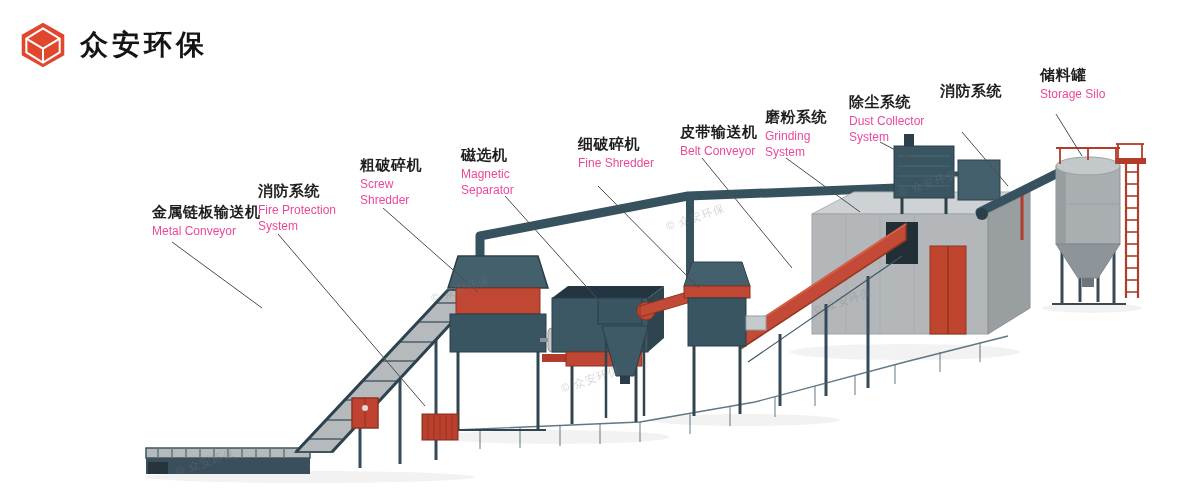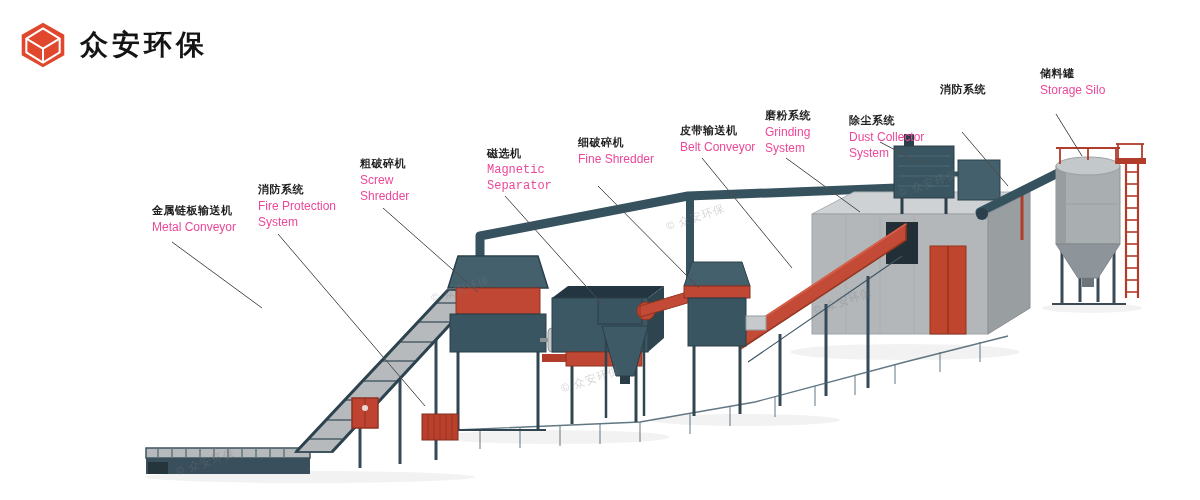--- a/index.html
+++ b/index.html
@@ -6,30 +6,30 @@
   body{
     width:1200px;height:500px;position:relative;background:#ffffff;
     overflow:hidden;font-family:"Liberation Sans","DejaVu Sans",sans-serif;
   }
   .scene{position:absolute;left:0;top:0;}
   
   .logo{position:absolute;left:18px;top:20px;display:flex;align-items:center;gap:12px;}
   .logo-text{font-size:28px;font-weight:800;color:#141414;letter-spacing:4px;line-height:1;}
   
   .label{position:absolute;color:#1f1f1f;}
-  .label .zh{display:block;font-weight:700;font-size:11px;letter-spacing:.5px;}
+  .label .zh{display:block;font-weight:700;font-size:15px;letter-spacing:.5px;}
   .label .en{display:block;font-size:12px;line-height:1.3;margin-top:2px;color:#ec4899;}
   .lbl-metal{left:152px;top:203px;width:130px;}
   .lbl-fire{left:258px;top:182px;width:96px;}
   .lbl-coarse{left:360px;top:156px;width:86px;}
-  .lbl-magnetic{left:487px;top:146px;width:86px;font-family:Liberation Mono, monospace;}
+  .lbl-magnetic{left:461px;top:146px;width:86px;}
   .lbl-fine{left:578px;top:135px;width:86px;}
   .lbl-belt{left:680px;top:123px;width:100px;}
   .lbl-grinding{left:765px;top:108px;width:86px;}
-  .lbl-dust{left:849px;top:93px;width:100px;margin-top:20px;}
+  .lbl-dust{left:849px;top:93px;width:100px;}
   .lbl-screw{left:940px;top:82px;width:86px;}
   .lbl-silo{left:1040px;top:66px;width:80px;}
   
   .wm{position:absolute;color:rgba(125,125,125,.32);font-size:11px;letter-spacing:1px;
       transform:rotate(-18deg);pointer-events:none;white-space:nowrap;}
   .wm1{left:430px;top:282px;}
   .wm2{left:665px;top:210px;}
   .wm3{left:812px;top:294px;}
   .wm4{left:898px;top:176px;}
   .wm5{left:175px;top:455px;}

